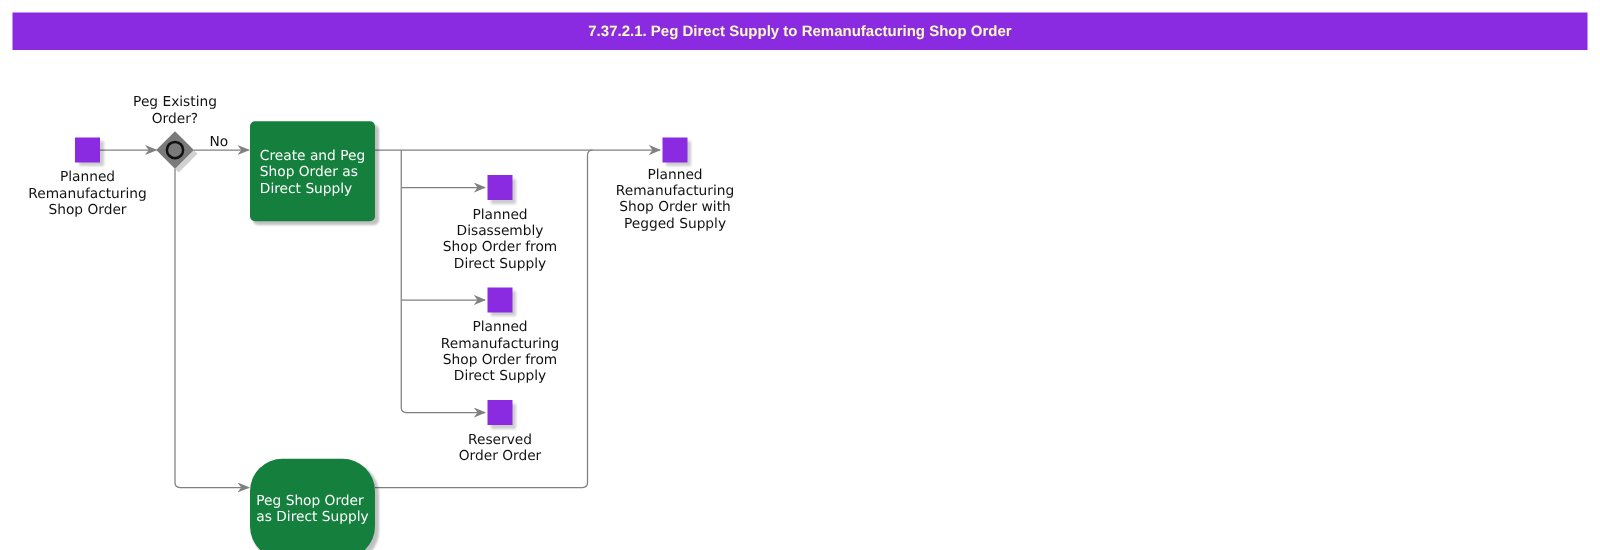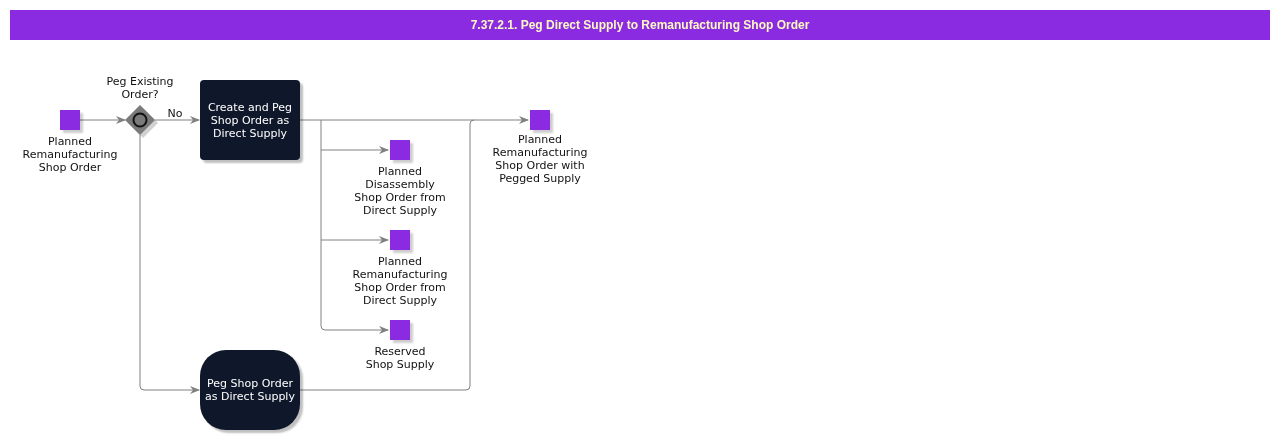--- a/index.html
+++ b/index.html
@@ -5,24 +5,24 @@
     html, body { margin:0; padding:0; background:#ffffff; }
     body { width:1280px; height:440px; position:relative; overflow:hidden;
            font-family:"DejaVu Sans", sans-serif; }
     .header { position:absolute; left:10px; top:10px; width:1260px; height:30px;
               background:#8a2be2; color:#fef9c3; display:flex; align-items:center;
               justify-content:center; font-family:"Liberation Sans", sans-serif;
               font-weight:bold; font-size:12px; }
     svg.canvas { position:absolute; left:0; top:0; }
     .label { position:absolute; font-size:11px; color:#111; text-align:center;
              line-height:13px; white-space:pre-line; }
-    .task { position:absolute; background:#0f172a; border-radius:4px;
+    .task { position:absolute; background:#15803d; border-radius:4px;
             box-shadow:3px 3px 2px rgba(0,0,0,0.25); color:#ffffff; font-size:11px;
             line-height:13px; display:flex; align-items:center; justify-content:center;
-            text-align:center; white-space:pre-line; }
+            text-align:left; white-space:pre-line;margin-top:17px; }
     .event { position:absolute; width:20px; height:20px; background:#8a2be2;
              box-shadow:3px 3px 2px rgba(0,0,0,0.2); }
   </style>
 </head>
 <body>
 
 <div class="header">
   <span>7.37.2.1. Peg Direct Supply to Remanufacturing Shop Order</span>
 </div>
 
@@ -78,19 +78,19 @@
 Direct Supply</div>
 
 <div class="event" style="left:390px;top:230px;"></div>
 <div class="label" style="left:340px;top:255px;width:120px;">Planned
 Remanufacturing
 Shop Order from
 Direct Supply</div>
 
 <div class="event" style="left:390px;top:320px;"></div>
 <div class="label" style="left:340px;top:345px;width:120px;">Reserved
-Shop Supply</div>
+Order Order</div>
 
 <div class="event" style="left:530px;top:110px;"></div>
 <div class="label" style="left:480px;top:133px;width:120px;">Planned
 Remanufacturing
 Shop Order with
 Pegged Supply</div>
 
 </body></html>

